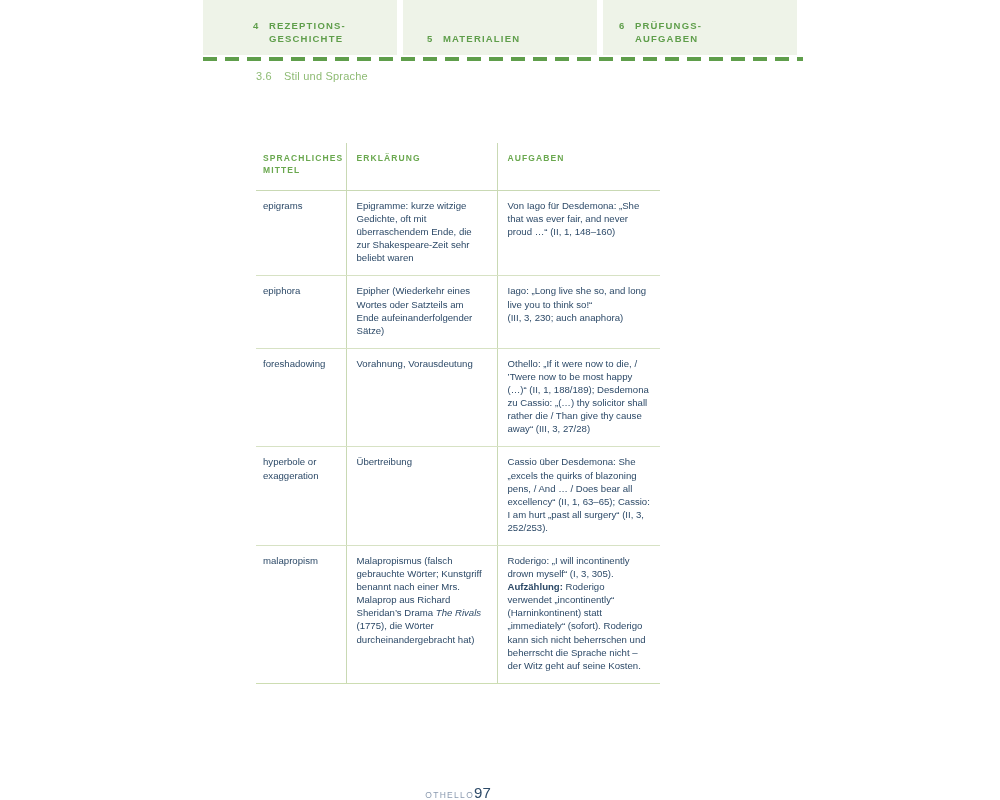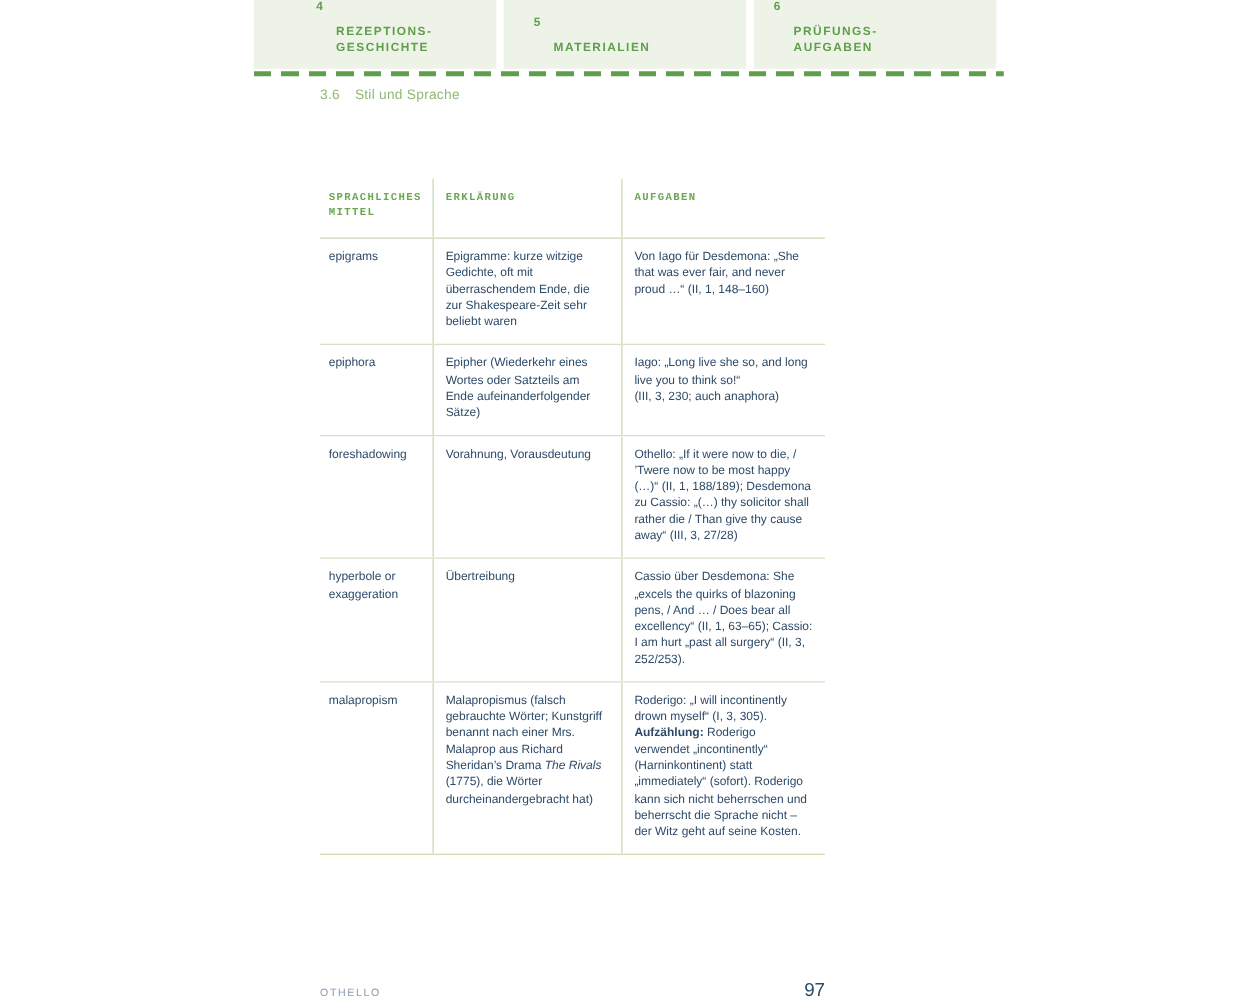--- a/index.html
+++ b/index.html
@@ -48,21 +48,20 @@
     line-height: 13px;
     margin-right: 10px;
   }
   .tab-label {
     color: #5f9e4b;
     font-size: 9.5px;
     font-weight: bold;
     letter-spacing: 1.2px;
     line-height: 13px;
     white-space: pre-line;
-    margin-top: 20px;
   }
 
   
   #chapter-rule {
     position: absolute;
     left: 203px;
     top: 57px;
     width: 600px;
     height: 4px;
     background-image: repeating-linear-gradient(
@@ -105,21 +104,20 @@
   #stilmittel-table thead th {
     color: #6aa84f;
     font-size: 8.5px;
     font-weight: bold;
     letter-spacing: 1.1px;
     line-height: 12px;
     text-align: left;
     padding-top: 9px;
     padding-bottom: 14px;
     border-bottom: 1px solid #c9d9b4;
-    font-family: Liberation Mono, monospace;
   }
   #stilmittel-table thead th.col-sep,
   #stilmittel-table tbody td.col-sep {
     border-left: 1px solid #c9d9b4;
     padding-left: 10px;
   }
   #stilmittel-table tbody td {
     color: #2d4a68;
     font-size: 9.6px;
     line-height: 13.1px;
@@ -133,21 +131,21 @@
   #stilmittel-table tbody td b { font-weight: bold; }
   #stilmittel-table tbody td i { font-style: italic; }
 
   
   #page-footer {
     position: absolute;
     left: 256px;
     top: 784px;
     width: 404px;
     display: flex;
-    justify-content: space-between;
+    justify-content: center;
     align-items: baseline;
     color: #8b9bb0;
     font-size: 8.5px;
     letter-spacing: 1.3px;
   }
   #page-number {
     color: #2d4a68;
     font-size: 15px;
     letter-spacing: 0;
   }

